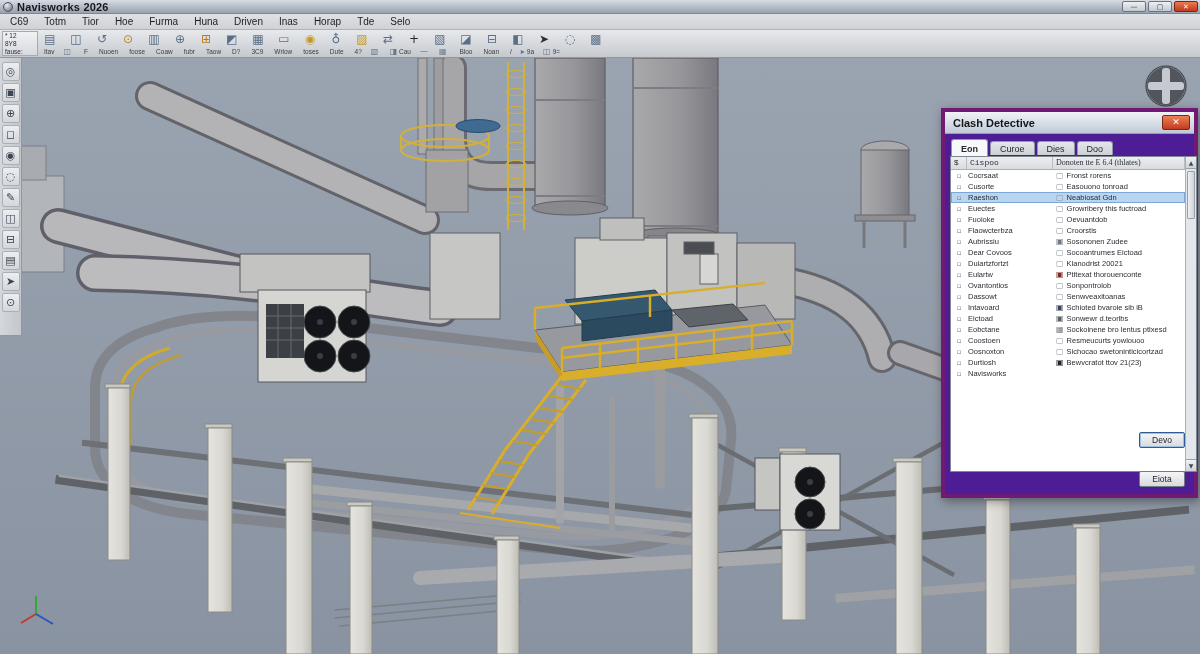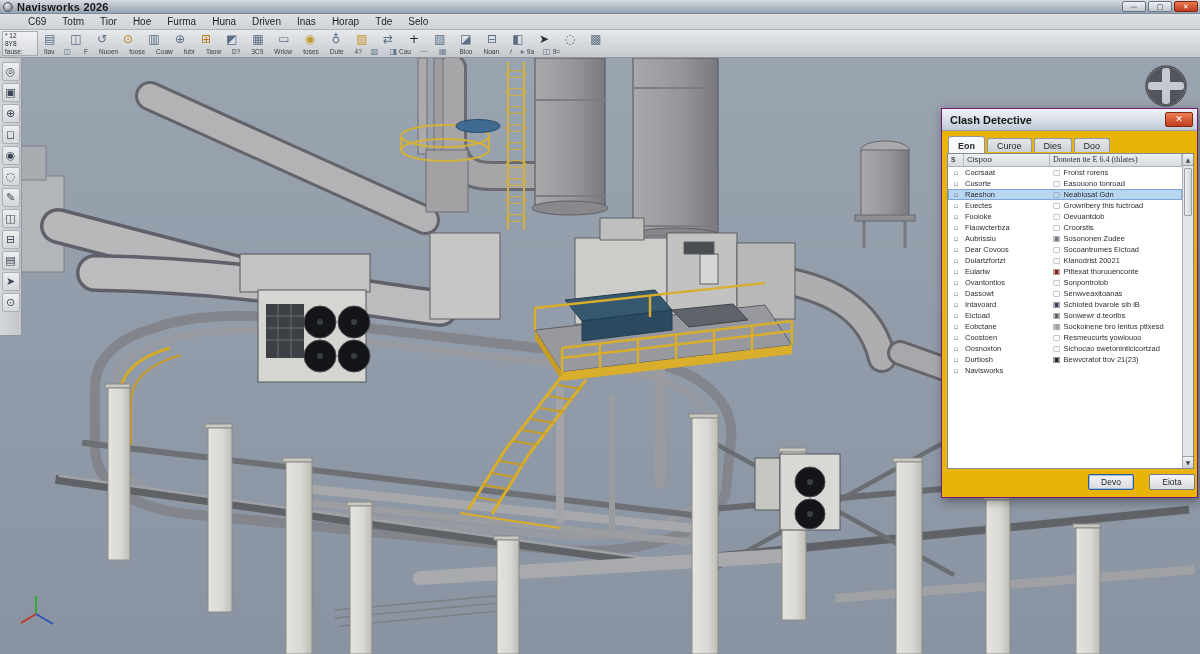--- a/index.html
+++ b/index.html
@@ -16,21 +16,21 @@
     border:1px solid #4d535b; margin-right:4px; flex:0 0 auto; }
   .title-text { font-size:11px; font-weight:bold; color:#16181b; letter-spacing:.2px; line-height:12px; }
   .win-btns { position:absolute; right:2px; top:1px; display:flex; gap:2px; }
   .win-btn { width:24px; height:11px; font-size:7px; line-height:10px; text-align:center;
     border:1px solid #6a7380; border-radius:2px; color:#30343a;
     background:linear-gradient(180deg,#eef0f3,#c3cad3); font-family:"DejaVu Sans",sans-serif; }
   .win-btn.close { background:linear-gradient(180deg,#ea7b50,#c03a1f); color:#fff; border-color:#7e2410; }
 
   .menubar { position:absolute; left:0; top:14px; width:1200px; height:16px;
     background:linear-gradient(180deg,#dfe1e4,#cfd2d6); display:flex; align-items:center;
-    padding-left:20px; z-index:29; border-bottom:1px solid #aeb3ba; }
+    padding-left:2px; z-index:29; border-bottom:1px solid #aeb3ba; }
   .menu-item { font-size:10px; color:#1c1e22; padding:1px 8px; border-radius:2px; }
 
   .toolbar { position:absolute; left:0; top:30px; width:1200px; height:28px;
     background:linear-gradient(180deg,#e7e9ec 0%,#d3d6da 60%,#c5c9ce 100%);
     border-bottom:1px solid #8f97a1; z-index:28; }
   .tb-block { position:absolute; left:2px; top:1px; width:36px; height:25px;
     border:1px solid #a6abb2; background:linear-gradient(180deg,#f0f1f3,#d7dade);
     font-size:6.5px; line-height:8px; color:#2a2d32; text-align:left; padding:0 2px; }
   .tb-rows { position:absolute; left:42px; top:0; right:0; }
   .tb-row1 { height:16px; display:flex; align-items:center; gap:10px; padding-top:1px; }
@@ -47,56 +47,56 @@
   .side-btn { display:block; width:18px; height:19px; margin:2px auto; text-align:center;
     font-family:"DejaVu Sans",sans-serif; font-size:11px; line-height:18px; color:#3d4654;
     background:linear-gradient(180deg,#eceef0,#d4d7db); border:1px solid #aab0b7; border-radius:2px; }
 
   
   .viewport { position:absolute; left:0; top:58px; width:1200px; height:596px; z-index:1; }
   .viewport svg { display:block; }
 
   
   .panel { position:absolute; left:941px; top:108px; width:257px; height:390px;
-    background:#eab308; border:1px solid #701a75; box-shadow:2px 3px 10px rgba(0,0,0,.4);
+    background:#4c1d95; border:4px solid #701a75; box-shadow:2px 3px 10px rgba(0,0,0,.4);
     z-index:40; }
   .cp-title { position:absolute; left:0; top:0; right:0; height:22px;
     background:linear-gradient(180deg,#f0f3f7 0%,#d6dde6 55%,#bfc9d6 100%);
     border-bottom:1px solid #93a0b0; display:flex; align-items:center; padding-left:8px; }
   .cp-title-text { font-size:11px; font-weight:bold; color:#141619; }
   .cp-close { position:absolute; right:4px; top:3px; width:28px; height:15px;
     background:linear-gradient(180deg,#ec8055,#c13c20); border:1px solid #802711; border-radius:2px;
     color:#fff; font-size:9px; line-height:13px; text-align:center; font-family:"DejaVu Sans",sans-serif; }
   .cp-tabs { position:absolute; left:6px; top:27px; display:flex; align-items:center; height:17px; }
   .cp-tab { font-size:9px; color:#26292e; padding:2px 9px 2px 9px; margin-right:2px;
     background:linear-gradient(180deg,#e4e7ea,#cdd1d6); border:1px solid #8f97a1;
     border-bottom:none; border-radius:3px 3px 0 0; height:14px; line-height:11px; }
   .cp-tab.active { background:#f7f8f9; height:17px; line-height:14px; font-weight:bold; position:relative; z-index:2; }
   .cp-list { position:absolute; left:5px; top:44px; width:247px; height:316px;
     background:#ffffff; border:1px solid #7f8792; overflow:hidden; }
   .cp-head { display:flex; height:13px; background:linear-gradient(180deg,#eceef0,#d9dce0);
     border-bottom:1px solid #aab0b7; font-size:8px; color:#2c2f34; }
   .cp-head span { border-right:1px solid #b8bdc3; padding:1px 3px; overflow:hidden; white-space:nowrap; }
-  .hc0 { width:16px; } .hc1 { width:86px; } .hc2 { width:132px;font-family:Liberation Serif, serif; }
+  .hc0 { width:16px; } .hc1 { width:86px;font-family:Liberation Mono, monospace; } .hc2 { width:132px;font-family:Liberation Serif, serif; }
   .cp-rows { position:absolute; left:0; top:13px; right:11px; bottom:0; }
   .cp-row { display:flex; height:11px; align-items:center; font-size:7.5px; color:#2a2d32; white-space:nowrap; }
   .cp-row.sel { background:#b9d6f0; outline:1px solid #7da7d6; outline-offset:-1px; }
   .cp-c0 { width:16px; text-align:center; font-family:"DejaVu Sans",sans-serif; font-size:7px; color:#6b7380; }
   .cp-c1 { width:86px; overflow:hidden; padding-left:1px; }
   .cp-c2 { flex:1; overflow:hidden; display:flex; align-items:center; gap:3px; padding-left:3px; }
   .cp-chk { font-family:"DejaVu Sans",sans-serif; font-size:8px; color:#8b939c; line-height:9px; }
   .cp-scroll { position:absolute; right:0; top:0; bottom:0; width:11px;
     background:#e3e6ea; border-left:1px solid #aab0b7; }
   .cp-sbtn { height:12px; text-align:center; font-size:6px; line-height:11px; color:#454a51;
     background:linear-gradient(180deg,#f0f2f4,#ced2d7); border-bottom:1px solid #9aa0a8;
     font-family:"DejaVu Sans",sans-serif; }
   .cp-sbtn.down { position:absolute; bottom:0; left:0; right:0; border-top:1px solid #9aa0a8; border-bottom:none; }
   .cp-thumb { position:absolute; left:1px; right:1px; top:14px; height:48px;
     background:linear-gradient(90deg,#eef0f2,#cfd3d8); border:1px solid #9aa0a8; border-radius:1px; }
-  .cp-buttons { position:absolute; right:2px; bottom:7px; display:flex; gap:15px; }
+  .cp-buttons { position:absolute; right:9px; bottom:7px; display:flex; gap:23px;flex-direction:column; }
   .cp-btn { width:46px; height:16px; font-size:8.5px; color:#1d2024; text-align:center; line-height:14px;
     background:linear-gradient(180deg,#f4f5f6,#d8dadd); border:1px solid #757c87; border-radius:2px; }
   .cp-btn.default { border:1px solid #2f5c94; box-shadow:0 0 0 1px #9dc0e2 inset; }
 </style>
 </head>
 <body>
 
 <div class="viewport">
 <svg width="1200" height="596" viewBox="0 0 1200 596" xmlns="http://www.w3.org/2000/svg">
   <defs>

